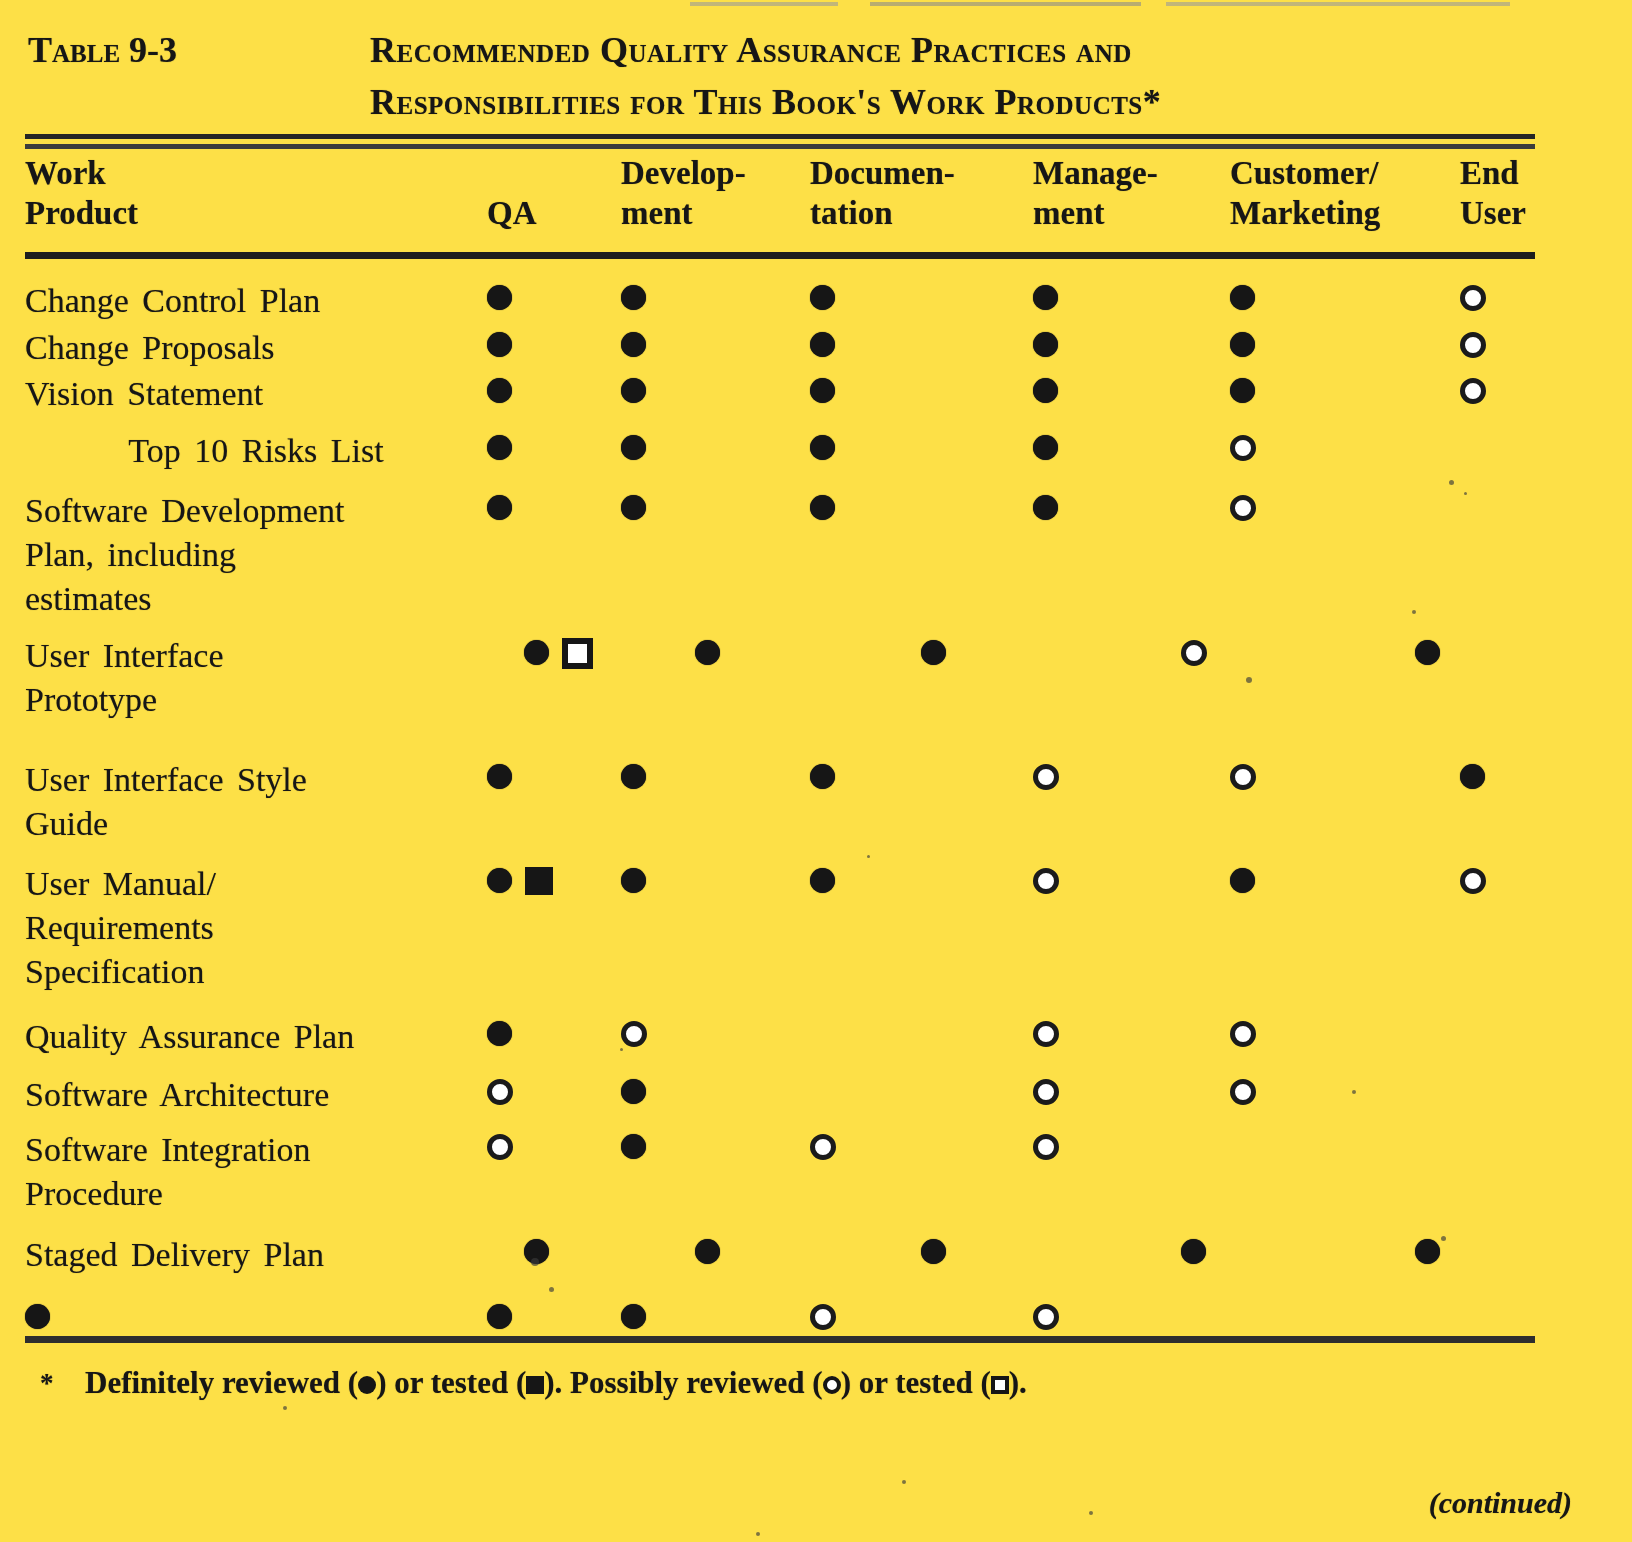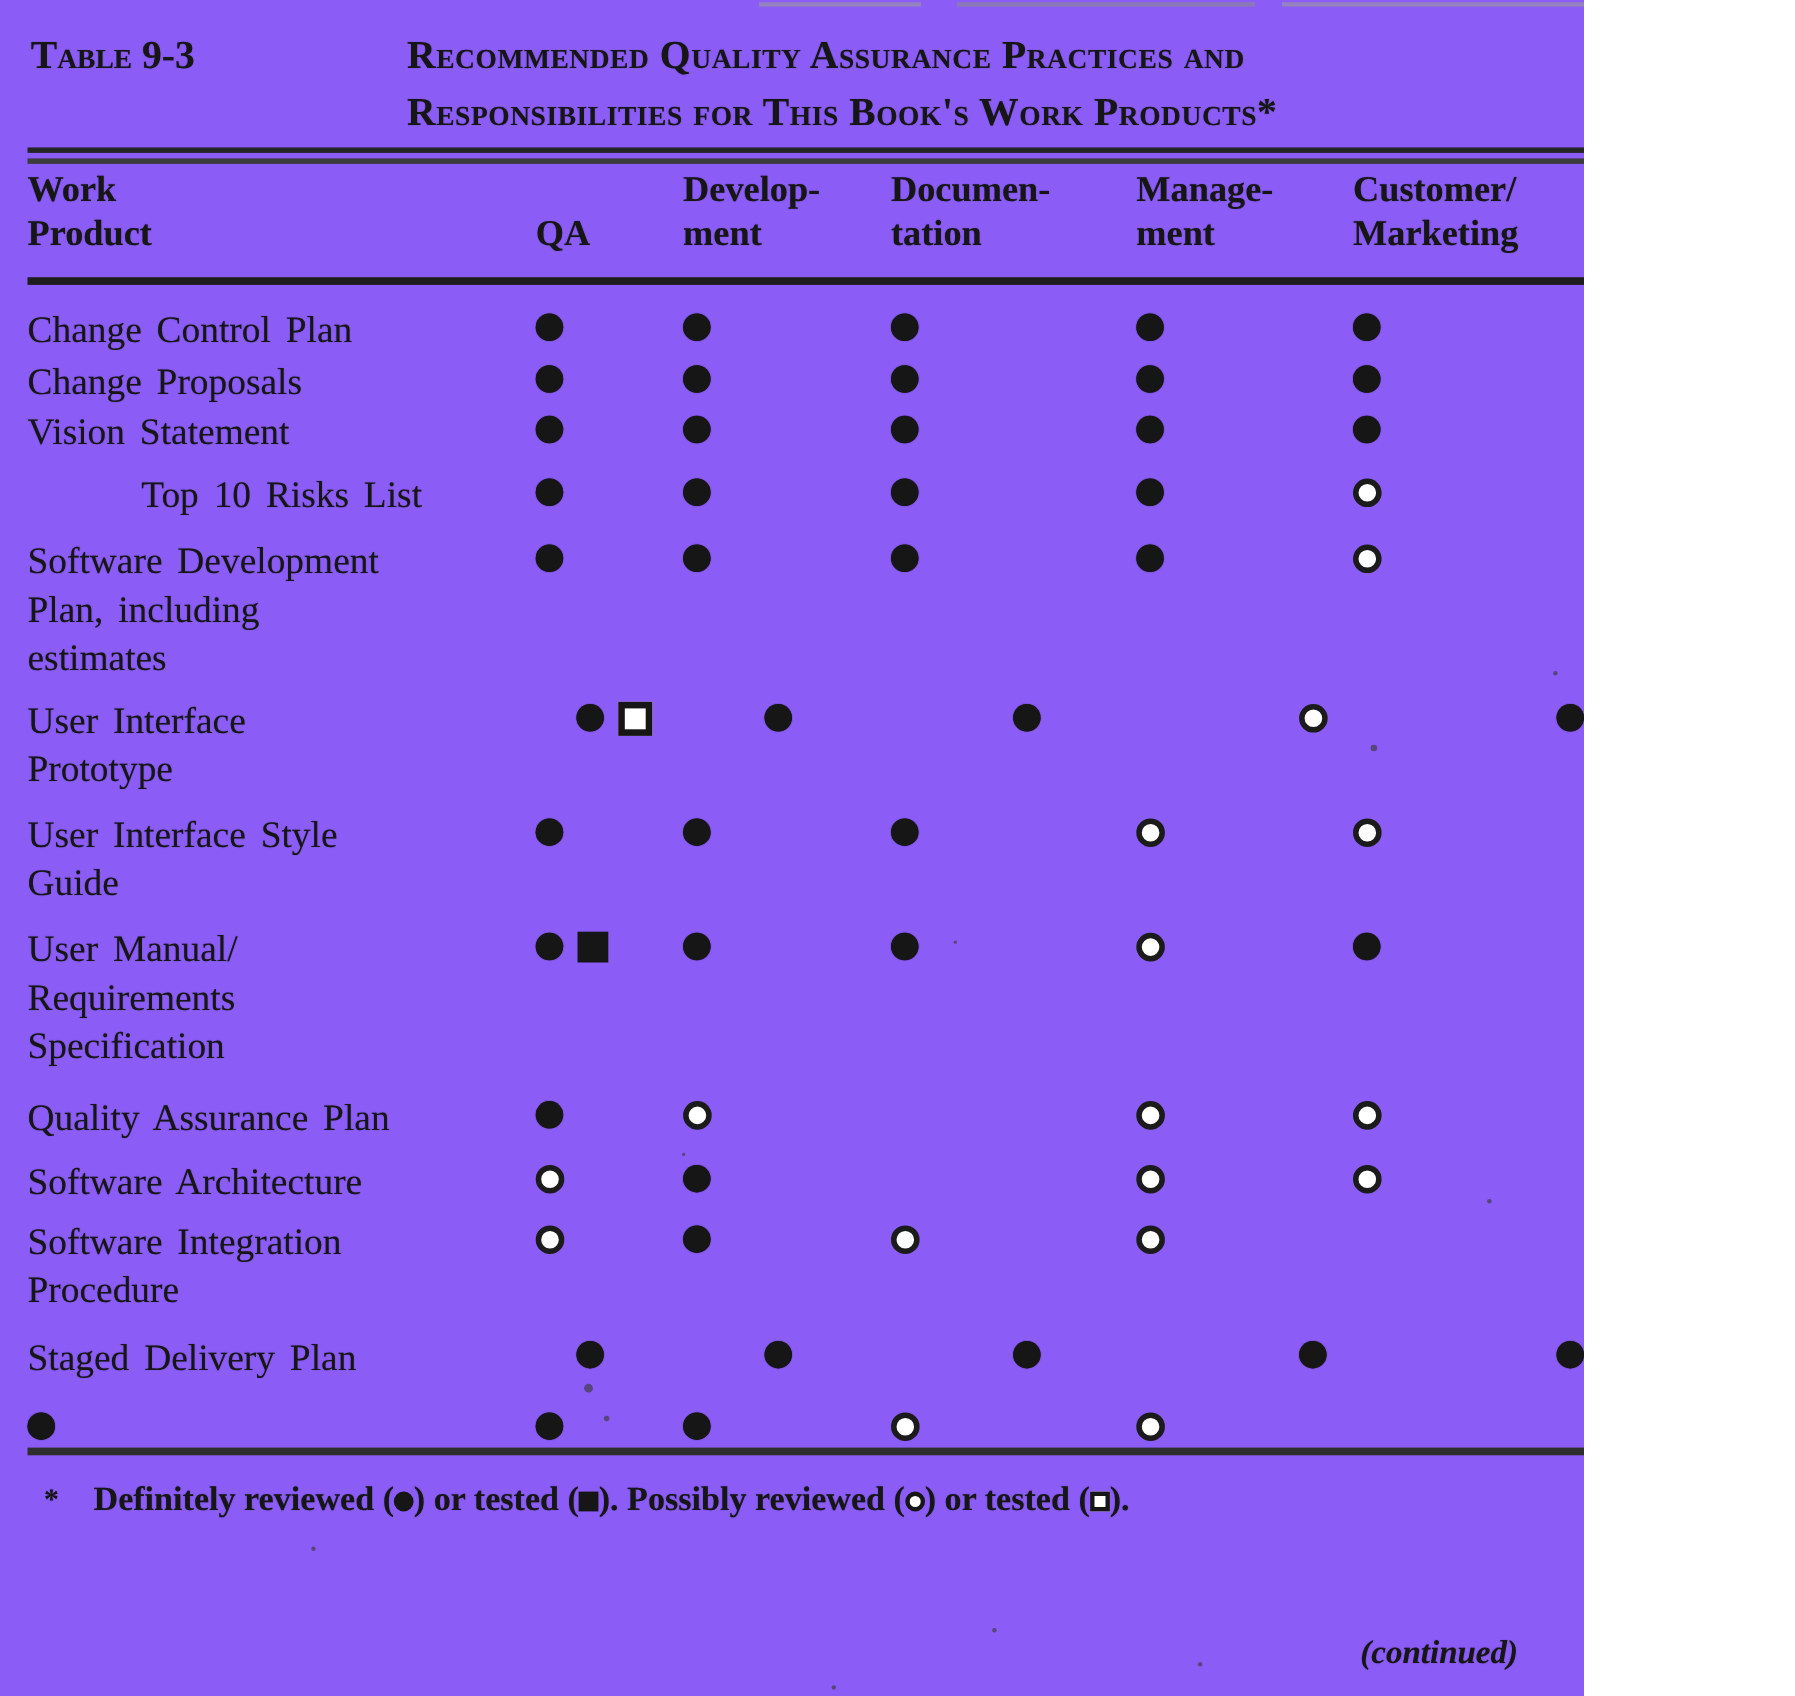--- a/index.html
+++ b/index.html
@@ -1,19 +1,19 @@
 <!DOCTYPE html>
 <html><head>
 <meta charset="utf-8">
 <style>
   html,body{margin:0;padding:0;background:#ffffff;}
   .page{
     position:relative;
-    width:1440px;height:1542px;
-    background:#8b5cf6;
+    width:1632px;height:1542px;
+    background:#fde047;
     color:#161616;
     font-family:"Liberation Serif","DejaVu Serif",serif;
     overflow:hidden;
   }
   .ink{ text-shadow:0 0 1px rgba(25,25,25,.45); }
 
   
   .top-artifact{
     position:absolute;top:2px;left:690px;width:820px;height:4px;
     background:linear-gradient(90deg,#9a9a9a 0 18%,transparent 18% 22%,#8b8b8b 22% 55%,transparent 55% 58%,#9a9a9a 58% 100%);
@@ -44,21 +44,21 @@
     font-size:33px;font-weight:bold;line-height:40px;
   }
   .tbody{margin-left:25px;width:1510px;}
   .trow{margin-top:14px;}
   .trow:nth-child(1){margin-top:20px;}
   .trow:nth-child(2){margin-top:3px;}
   .trow:nth-child(3){margin-top:2px;}
   .trow:nth-child(4){margin-top:13px;text-align:center;}
   .trow:nth-child(5){margin-top:16px;}
   .trow:nth-child(6){margin-top:13px;gap:37px;}
-  .trow:nth-child(7){margin-top:16px;font-family:Liberation Serif, serif;}
+  .trow:nth-child(7){margin-top:36px;font-family:Liberation Serif, serif;}
   .trow:nth-child(8){margin-top:16px;}
   .trow:nth-child(9){margin-top:21px;}
   .trow:nth-child(10){margin-top:14px;}
   .trow:nth-child(11){margin-top:11px;}
   .trow:nth-child(12){margin-top:17px;gap:37px;}
   .trow:nth-child(13){margin-top:21px;}
   .product{font-size:34px;line-height:44px;word-spacing:5px;}
 
   .marks{display:flex;gap:13px;align-items:flex-start;padding-top:6px;}
   .mk{display:block;flex:0 0 auto;}

